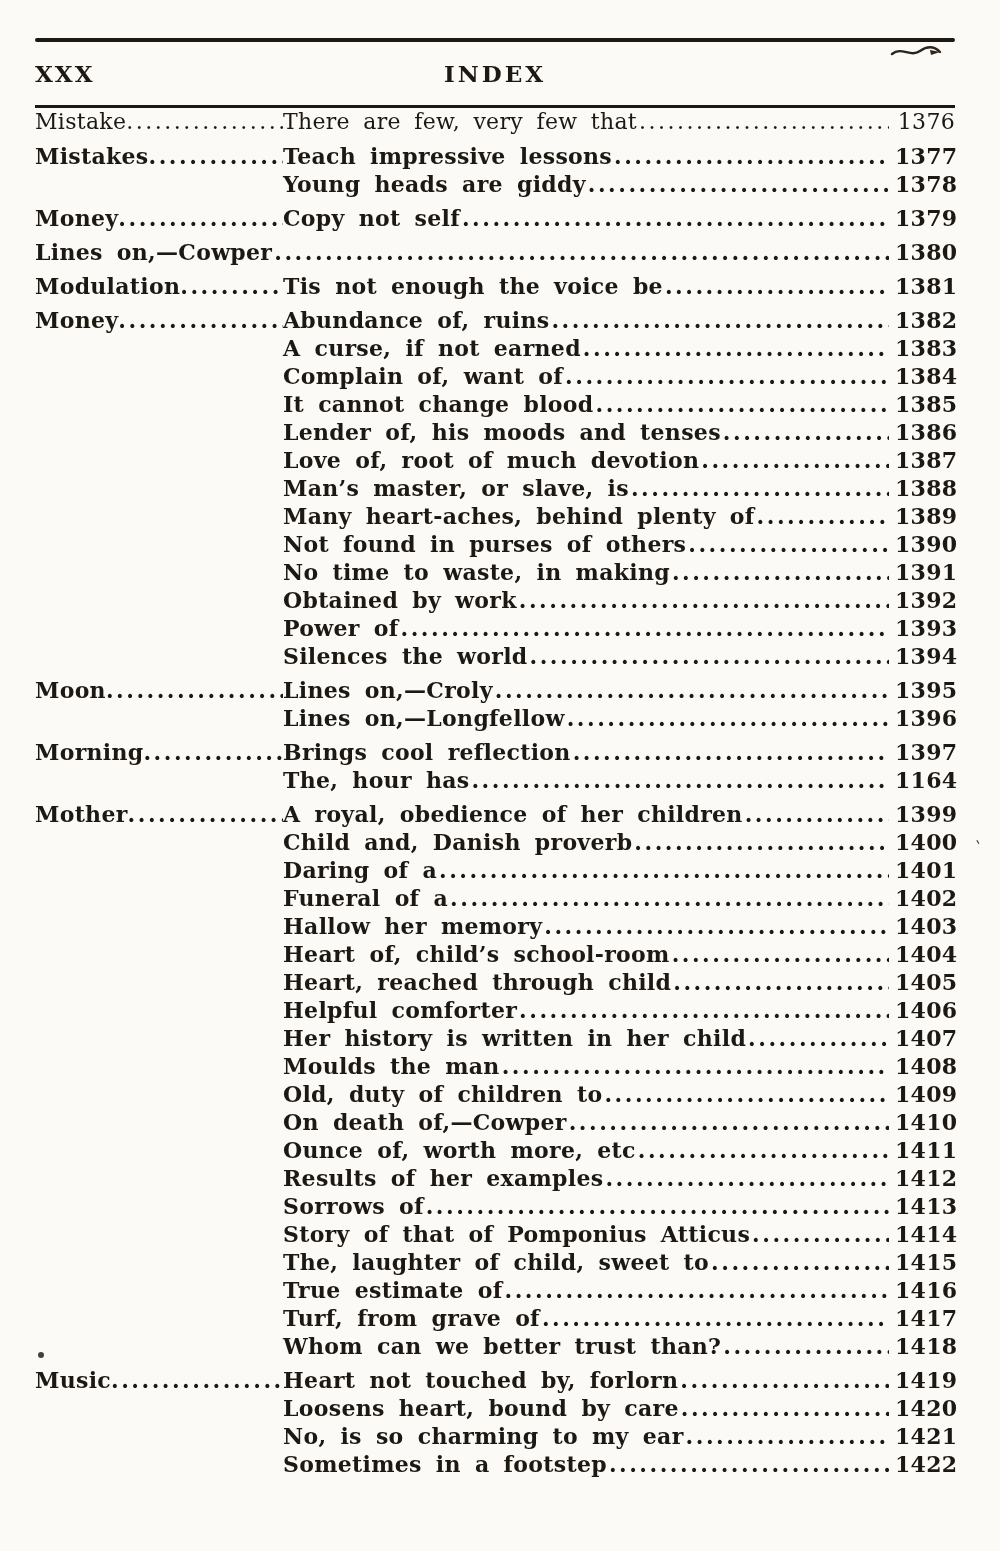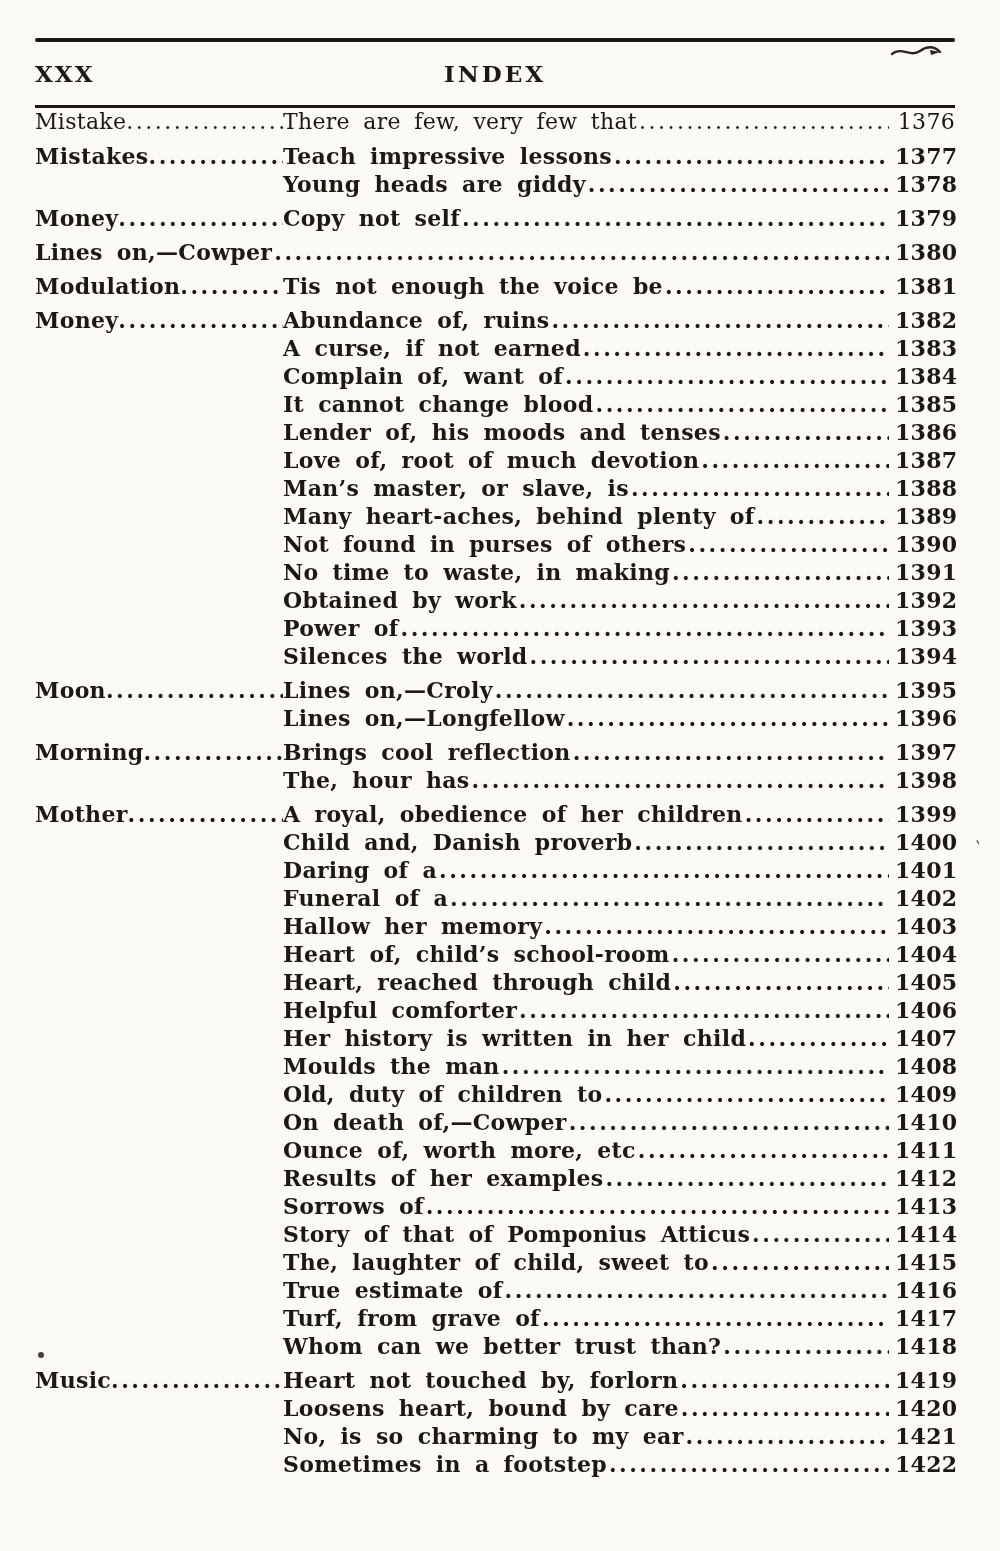--- a/index.html
+++ b/index.html
@@ -303,21 +303,21 @@
     <span class="pagenum">1397</span>
   </div>
 
   <div class="row">
     <span class="term">
       <span class="term-text"></span>
       <span class="term-dots hidden"></span>
     </span>
     <span class="desc">The, hour has</span>
     <span class="dots"></span>
-    <span class="pagenum">1398</span>
+    <span class="pagenum">1164</span>
   </div>
 </div>
       <div class="group">
   <div class="row">
     <span class="term">
       <span class="term-text">Mother</span>
       <span class="term-dots"></span>
     </span>
     <span class="desc">A royal, obedience of her children</span>
     <span class="dots"></span>

